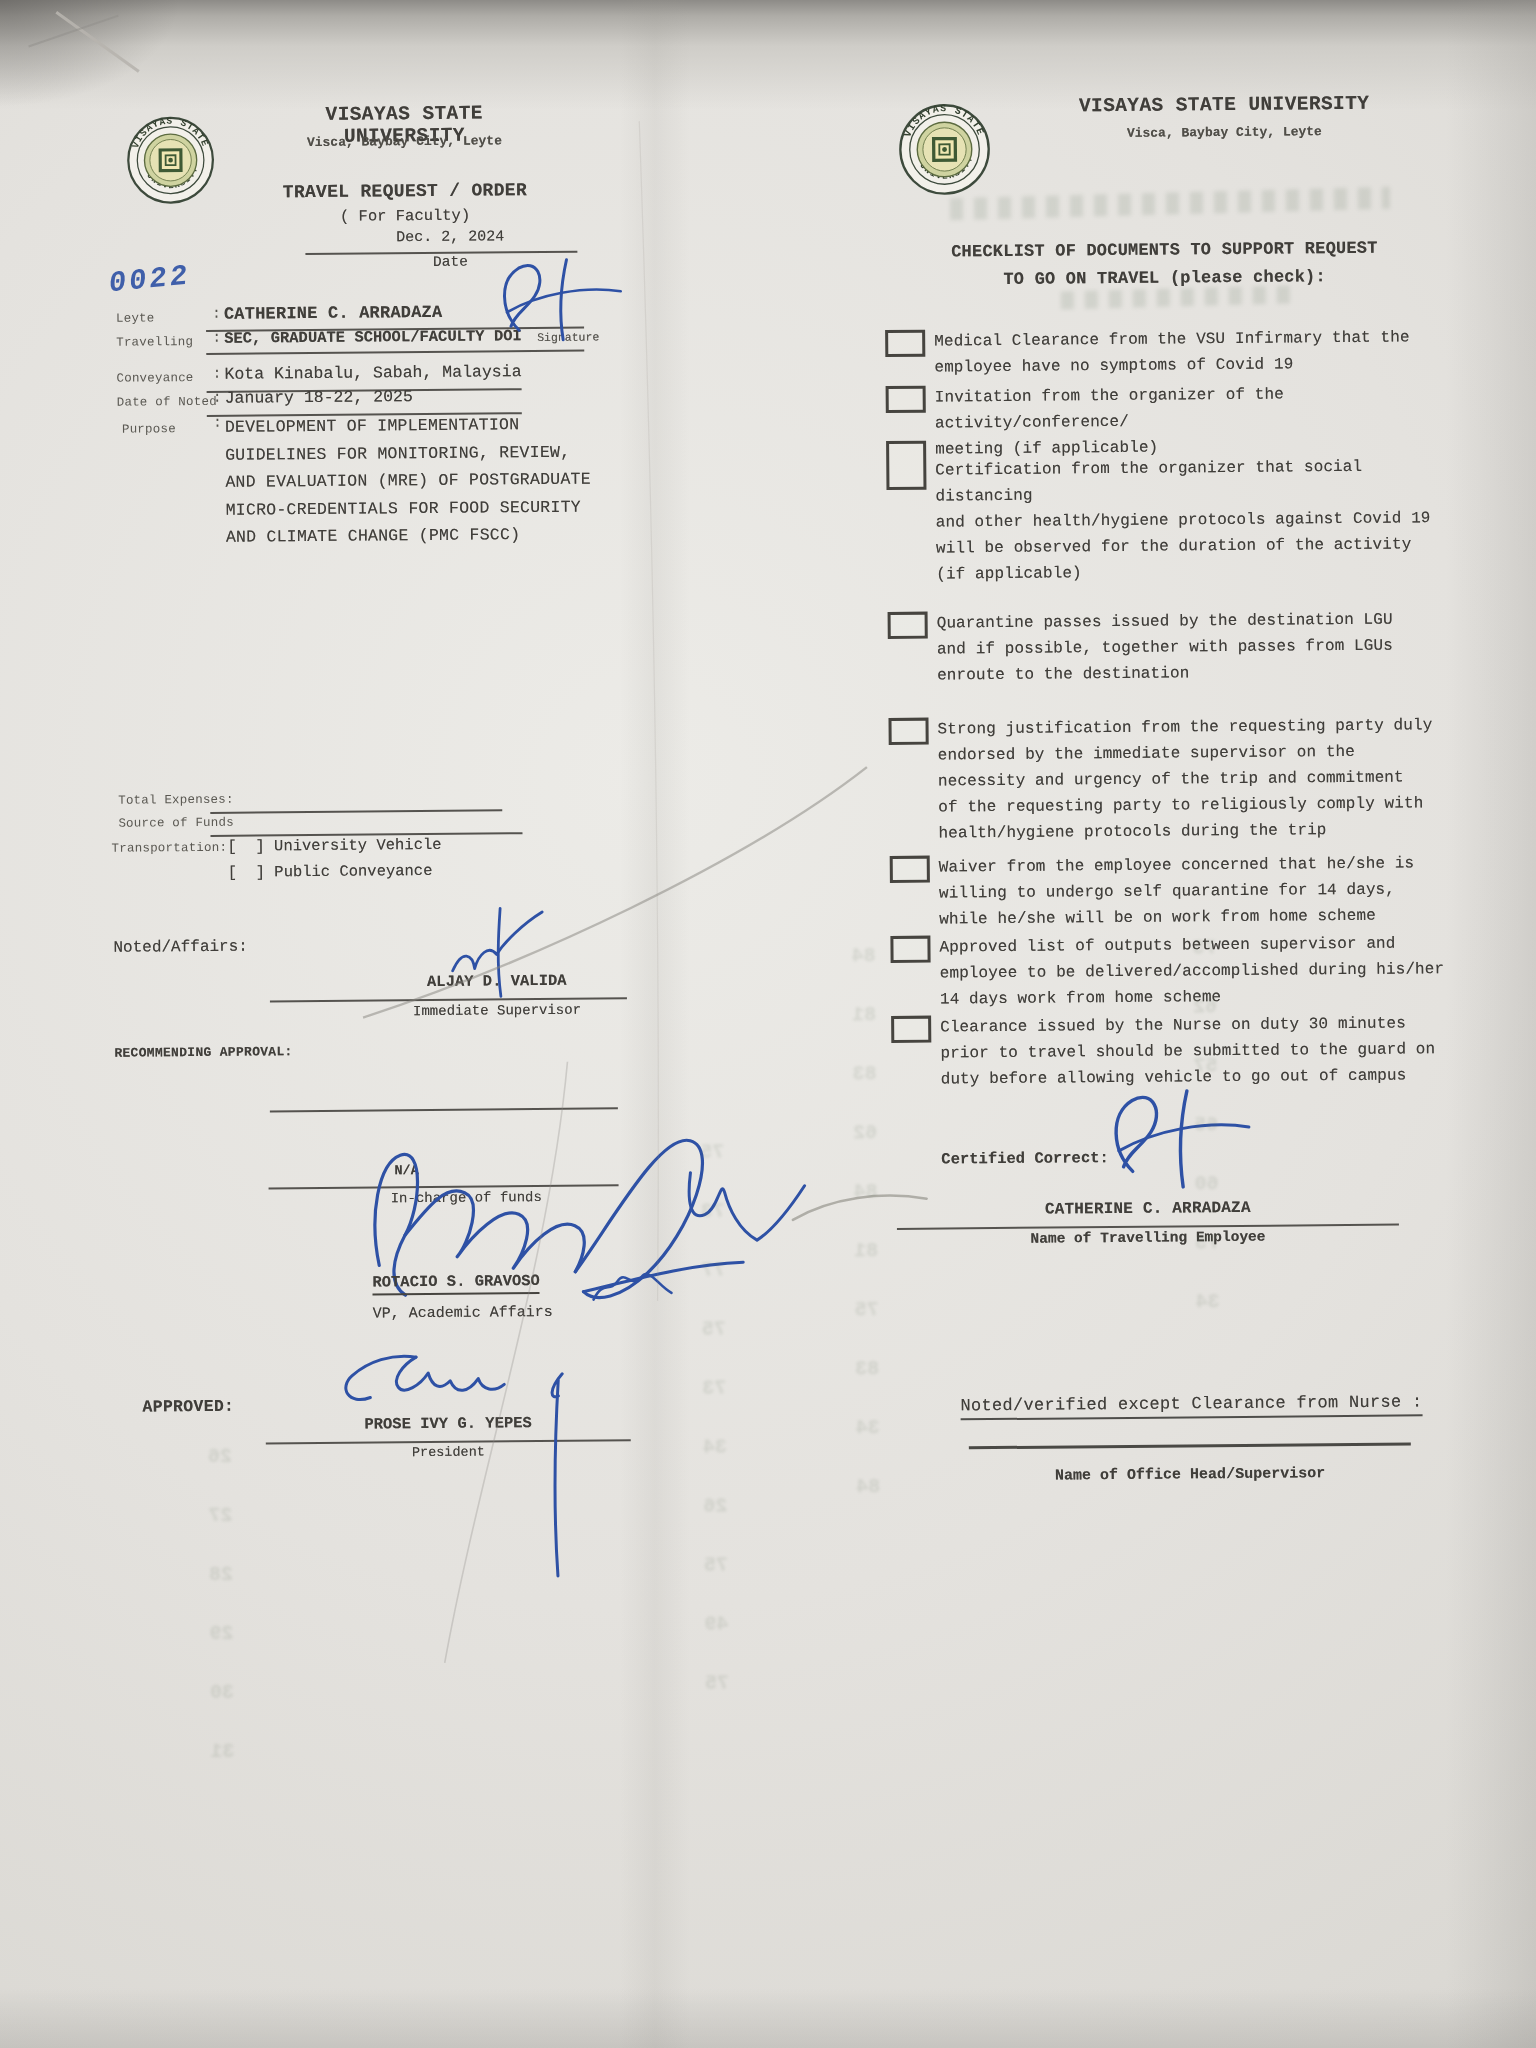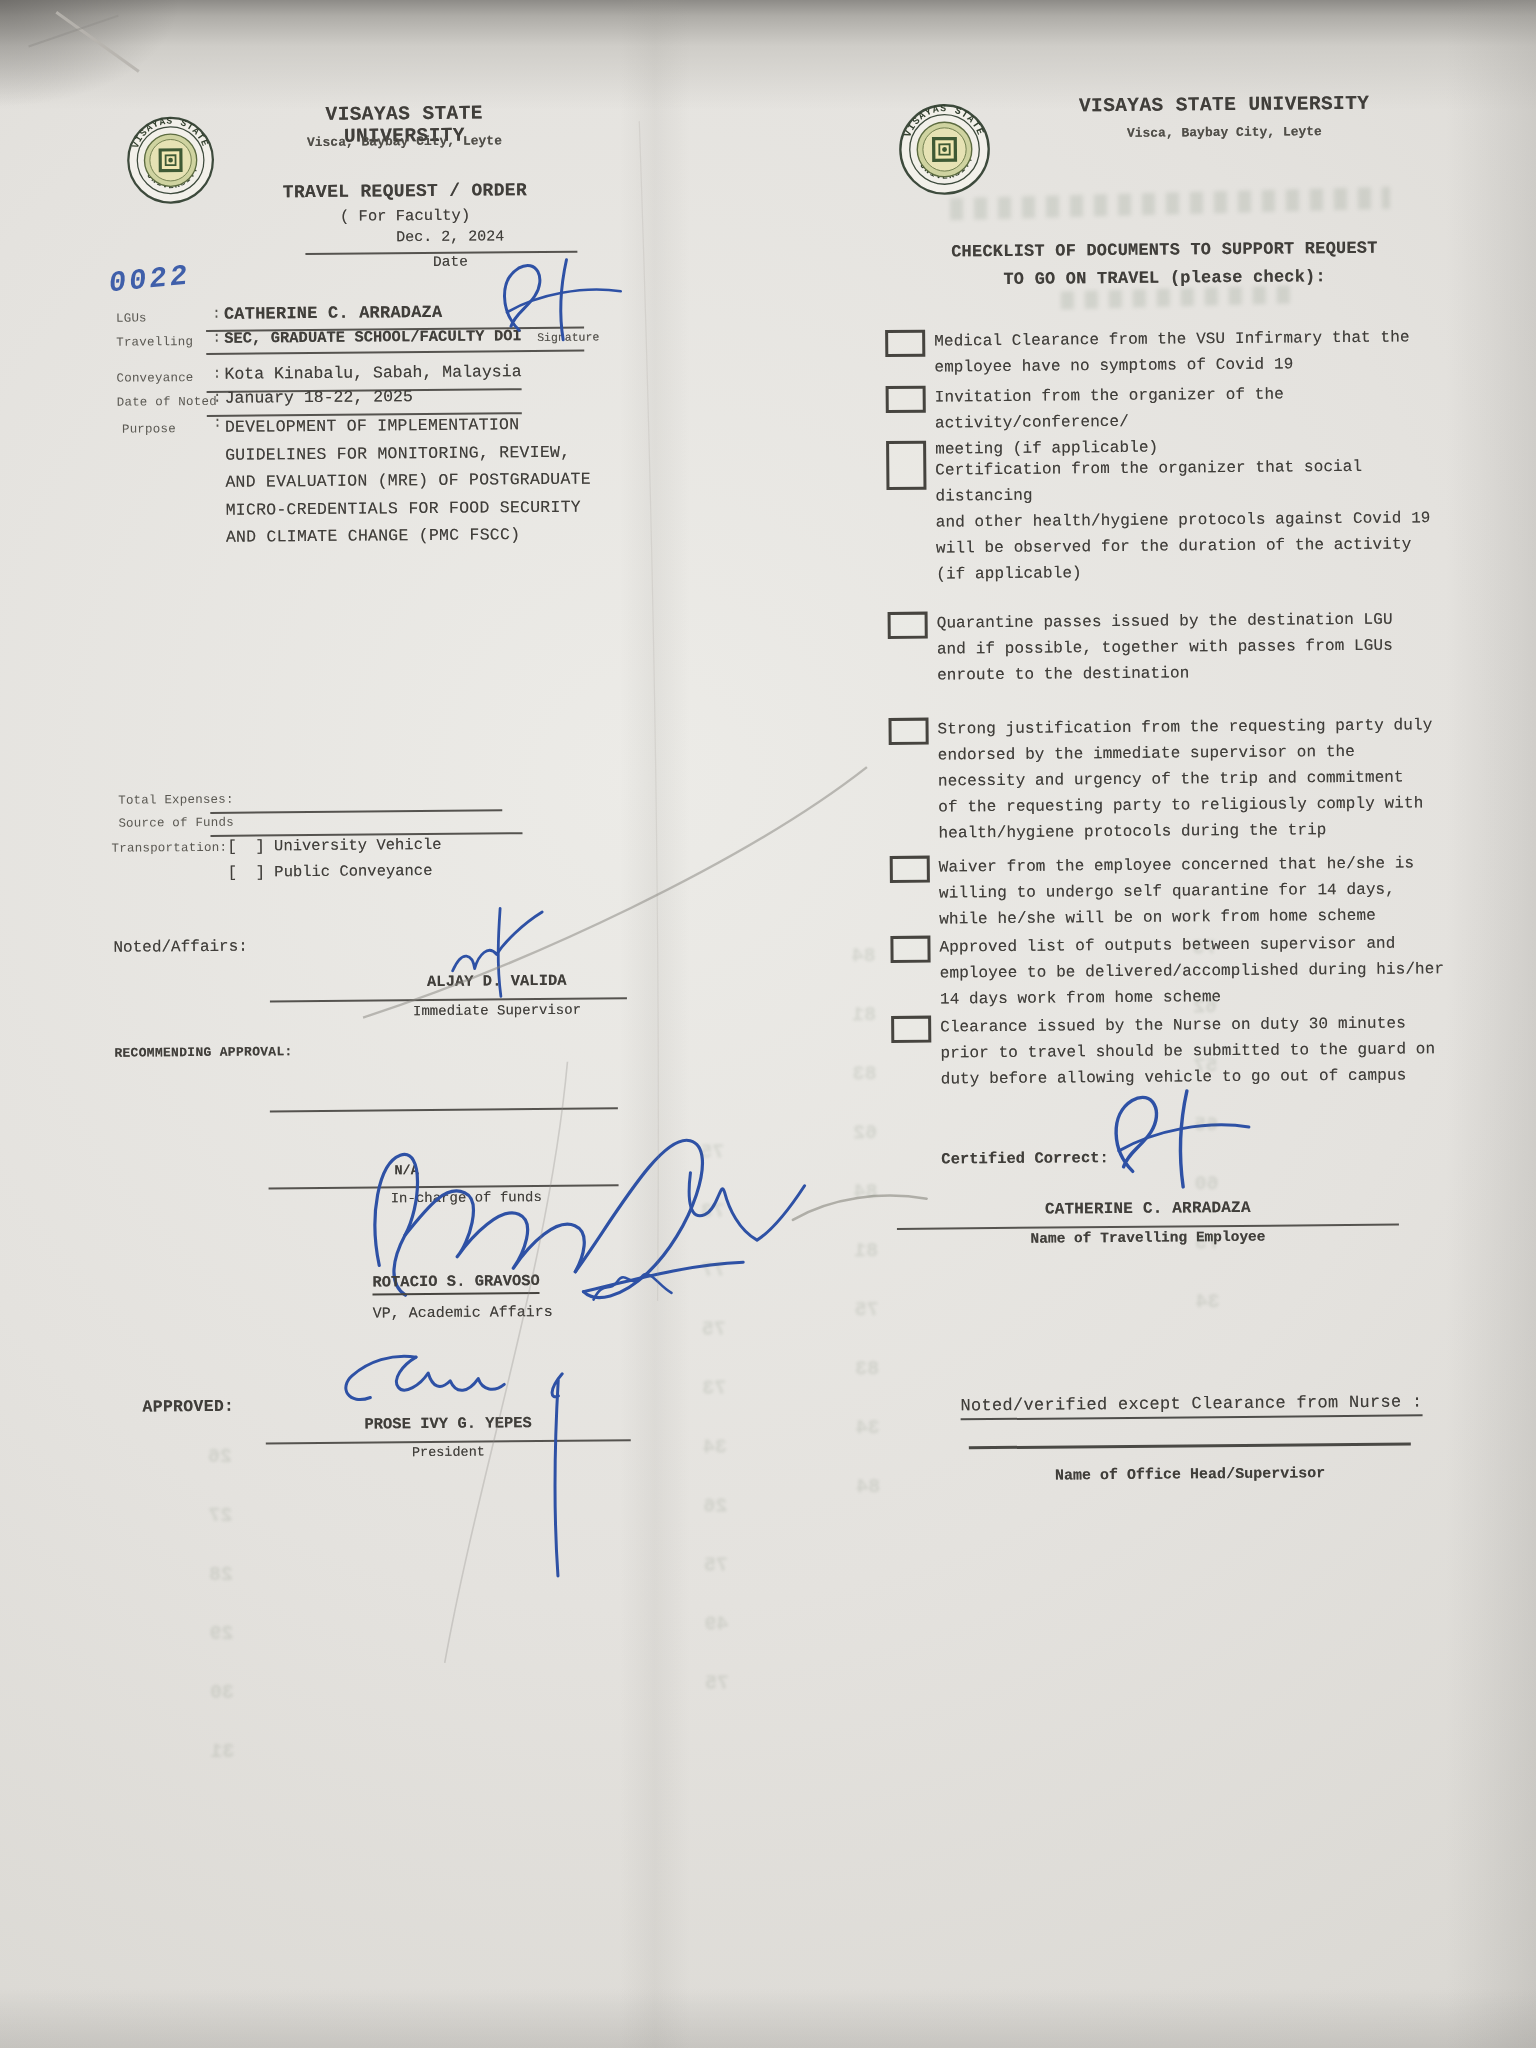--- a/index.html
+++ b/index.html
@@ -83,21 +83,21 @@
     <div class="abs c b soft" style="left:262px;top:100px;width:286px;font-size:19.5px;letter-spacing:.4px">VISAYAS STATE UNIVERSITY</div>
     <div class="abs c b soft" style="left:262px;top:131px;width:286px;font-size:13px;color:#504e48">Visca, Baybay City, Leyte</div>
     <div class="abs c b soft" style="left:262px;top:178px;width:286px;font-size:18px;letter-spacing:.3px">TRAVEL REQUEST / ORDER</div>
     <div class="abs c soft" style="left:262px;top:204px;width:286px;font-size:15.5px">( For Faculty)</div>
     <div class="abs c soft" style="left:375px;top:226px;width:150px;font-size:15px">Dec. 2, 2024</div>
     <div class="abs line" style="left:305px;top:249px;width:272px"></div>
     <div class="abs c soft" style="left:375px;top:251px;width:150px;font-size:14.5px">Date</div>
 
     <div class="abs handnum" style="left:108px;top:258px">0022</div>
 
-    <div class="abs lab" style="left:115px;top:306px">LGUs</div>
+    <div class="abs lab" style="left:115px;top:306px">Leyte</div>
     <div class="abs colon" style="left:211px;top:301px;font-size:15px">:</div>
     <div class="abs b soft" style="left:223px;top:300px;font-size:17px;letter-spacing:.2px">CATHERINE C. ARRADAZA</div>
     <div class="abs line" style="left:205px;top:325px;width:378px"></div>
     <div class="abs lab" style="left:115px;top:330px">Travelling</div>
     <div class="abs colon" style="left:211px;top:325px;font-size:15px">:</div>
     <div class="abs b soft" style="left:223px;top:325px;font-size:15.5px;width:312px;white-space:nowrap;overflow:hidden">SEC, GRADUATE SCHOOL/FACULTY DOI</div>
     <div class="abs line" style="left:205px;top:348px;width:378px"></div>
     <div class="abs soft" style="left:536px;top:329px;font-size:11.5px;color:#55534d">Signature</div>
     <svg class="abs ink" style="left:488px;top:250px" width="140" height="100" viewBox="0 0 140 100">
       <path d="M30,78 C12,60 10,28 30,16 C48,6 58,26 46,44 C38,56 26,62 22,74" stroke-width="3"></path>

